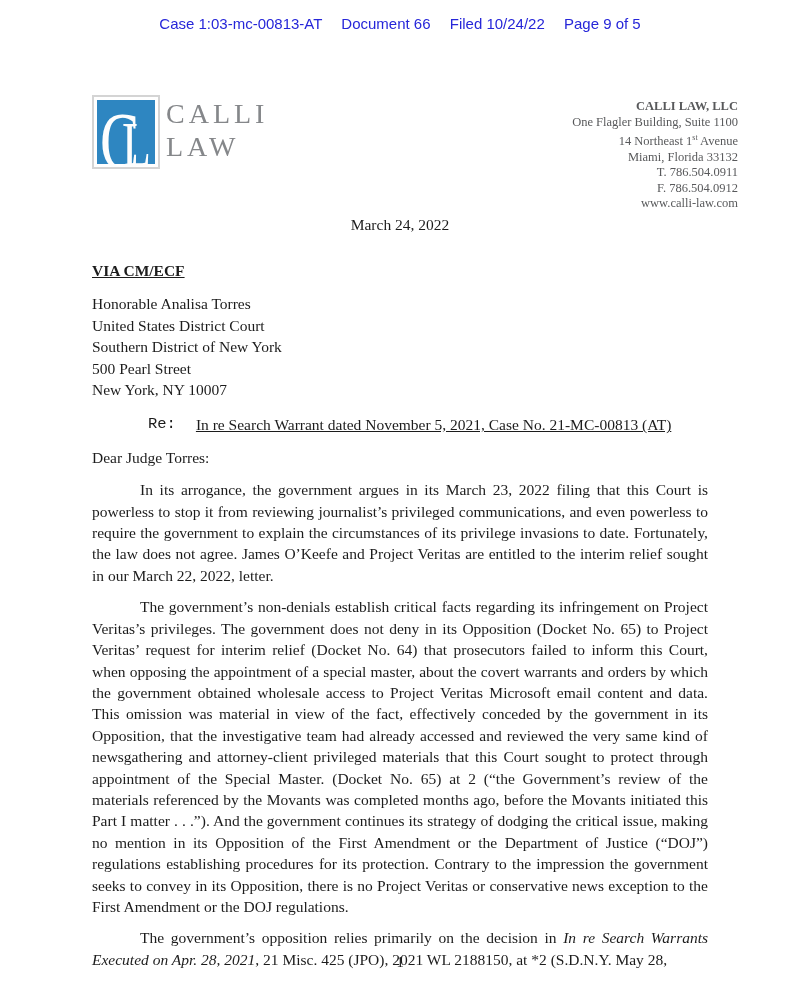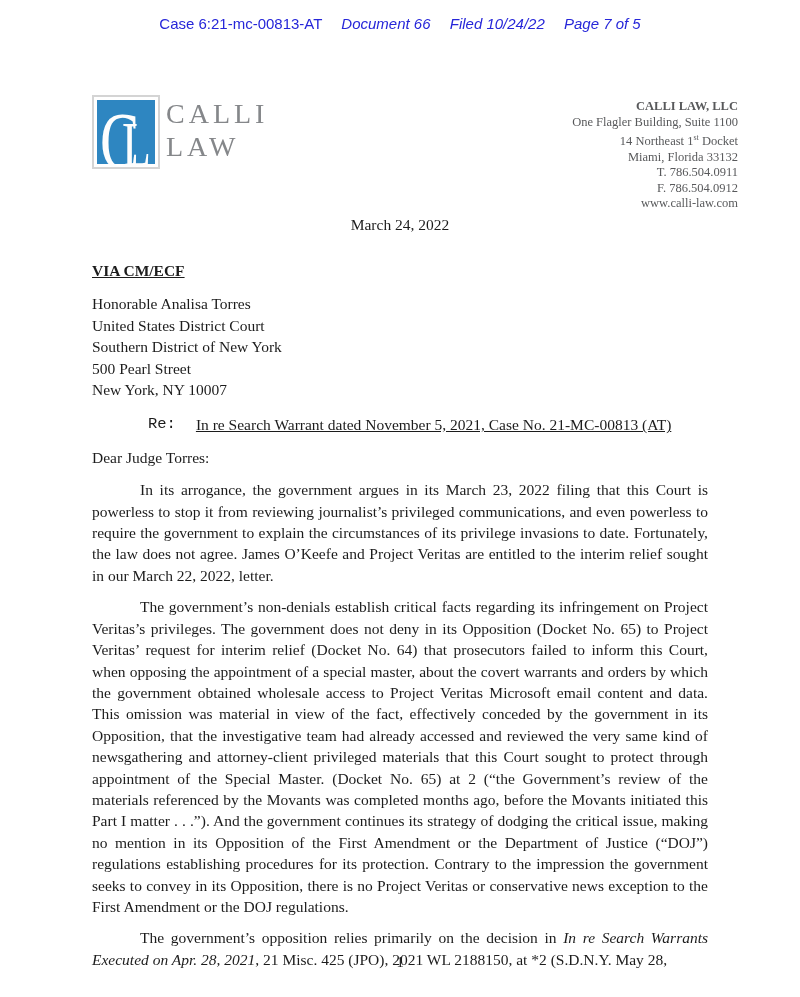--- a/index.html
+++ b/index.html
@@ -17,21 +17,21 @@
   
   .case-stamp {
     position: absolute;
     top: 15px; left: 0; right: 0;
     text-align: center;
     font-family: "Liberation Sans", sans-serif;
     font-size: 15px;
     color: #2626d9;
     white-space: nowrap;
   }
-  .case-stamp span + span { margin-left: 15px; font-style: italic; }
+  .case-stamp span + span { margin-left: 15px; }
 
   
   .letterhead {
     position: absolute;
     top: 95px; left: 92px; right: 62px;
     display: flex;
     justify-content: space-between;
     align-items: flex-start;
   }
   .brand { display: flex; align-items: flex-start; }
@@ -109,41 +109,41 @@
     text-align: center;
     font-size: 14.5px;
   }
 </style>
 </head>
 <body>
 
 <div class="page">
 
   <div class="case-stamp">
-    <span>Case 6:21-mc-00813-AT</span>
+    <span>Case 1:03-mc-00813-AT</span>
     <span>Document 66</span>
     <span>Filed 10/24/22</span>
-    <span>Page 7 of 5</span>
+    <span>Page 9 of 5</span>
   </div>
 
   <div class="letterhead">
     <div class="brand">
       <div class="logo-mark">
         <span class="logo-c">C</span>
         <span class="logo-l">L</span>
       </div>
       <div class="wordmark">
         <div>CALLI</div>
         <div>LAW</div>
       </div>
     </div>
     <div class="firm-info">
       <div class="firm-name">CALLI LAW, LLC</div>
       <div>One Flagler Building, Suite 1100</div>
-      <div><span>14 Northeast 1</span><sup>st</sup><span> Docket</span></div>
+      <div><span>14 Northeast 1</span><sup>st</sup><span> Avenue</span></div>
       <div>Miami, Florida 33132</div>
       <div>T. 786.504.0911</div>
       <div>F. 786.504.0912</div>
       <div>www.calli-law.com</div>
     </div>
   </div>
 
   <div class="date-line">March 24, 2022</div>
 
   <div class="letter-body">

